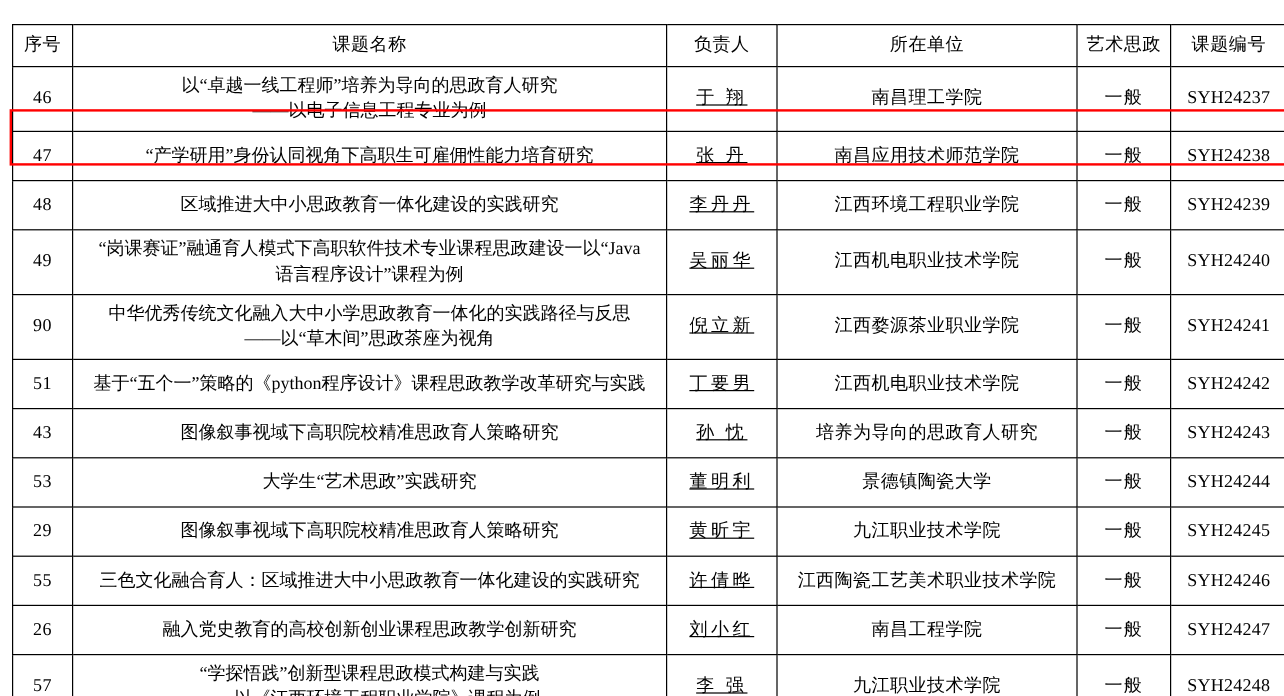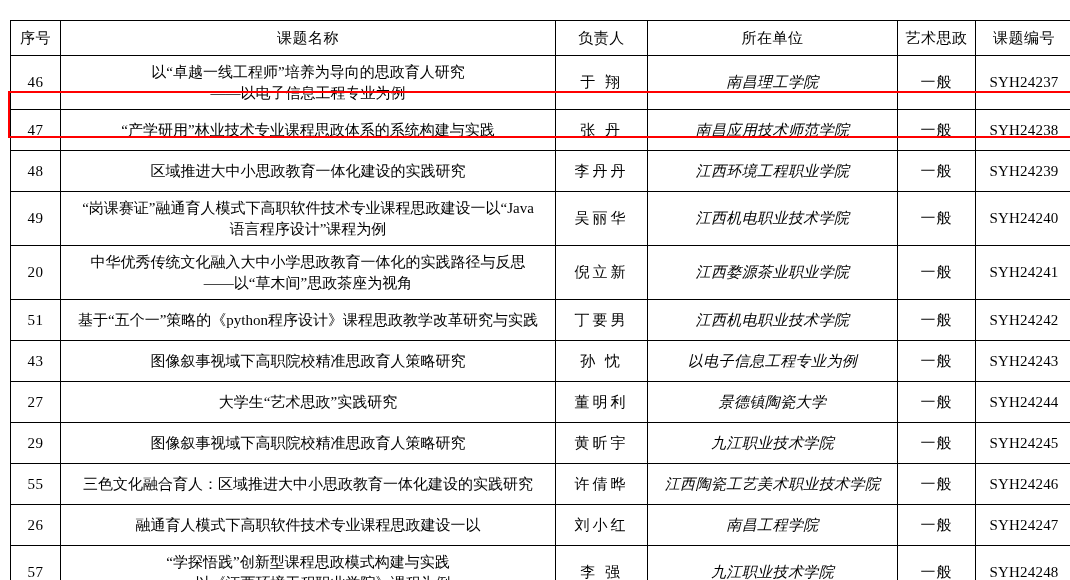--- a/index.html
+++ b/index.html
@@ -42,22 +42,22 @@
   }
   .col-seq    { width: 50px; }
   .col-title  { width: 495px; }
   .col-owner  { width: 92px; }
   .col-unit   { width: 250px; }
   .col-type   { width: 78px; }
   .col-code   { width: 97px; }
 
   td.c-seq   { font-size: 15px; letter-spacing: 0.5px; }
   td.c-title { text-align: center; padding-left: 8px; padding-right: 8px; }
-  td.c-owner { letter-spacing: 3px; padding-left: 6px; }
-  td.c-unit  { letter-spacing: 0.4px; font-style: italic; }
+  td.c-owner { letter-spacing: 3px; padding-left: 6px; text-decoration: underline; }
+  td.c-unit  { letter-spacing: 0.4px; }
   td.c-type  { letter-spacing: 1px; }
   td.c-code  { font-family: "Liberation Serif", serif; letter-spacing: 0.2px; }
 
   tr.row { height: 41px; }
   tr.row.two-line { height: 54px; }
 
   .line2 {
     display: block;
   }
 
@@ -101,21 +101,21 @@
           <span class="line2">——以电子信息工程专业为例</span>
         </td>
         <td class="c-owner">于 翔</td>
         <td class="c-unit">南昌理工学院</td>
         <td class="c-type">一般</td>
         <td class="c-code">SYH24237</td>
       </tr>
 
       <tr class="row" id="row-47">
         <td class="c-seq">47</td>
-        <td class="c-title">“产学研用”林业技术专业课程思政体系的系统构建与实践</td>
+        <td class="c-title">“产学研用”身份认同视角下高职生可雇佣性能力培育研究</td>
         <td class="c-owner">张 丹</td>
         <td class="c-unit">南昌应用技术师范学院</td>
         <td class="c-type">一般</td>
         <td class="c-code">SYH24238</td>
       </tr>
 
       <tr class="row">
         <td class="c-seq">48</td>
         <td class="c-title">区域推进大中小思政教育一体化建设的实践研究</td>
         <td class="c-owner">李丹丹</td>
@@ -130,21 +130,21 @@
           <span class="line2">“岗课赛证”融通育人模式下高职软件技术专业课程思政建设一以“Java</span>
           <span class="line2">语言程序设计”课程为例</span>
         </td>
         <td class="c-owner">吴丽华</td>
         <td class="c-unit">江西机电职业技术学院</td>
         <td class="c-type">一般</td>
         <td class="c-code">SYH24240</td>
       </tr>
 
       <tr class="row two-line">
-        <td class="c-seq">20</td>
+        <td class="c-seq">90</td>
         <td class="c-title">
           <span class="line2">中华优秀传统文化融入大中小学思政教育一体化的实践路径与反思</span>
           <span class="line2">——以“草木间”思政茶座为视角</span>
         </td>
         <td class="c-owner">倪立新</td>
         <td class="c-unit">江西婺源茶业职业学院</td>
         <td class="c-type">一般</td>
         <td class="c-code">SYH24241</td>
       </tr>
 
@@ -154,27 +154,27 @@
         <td class="c-owner">丁要男</td>
         <td class="c-unit">江西机电职业技术学院</td>
         <td class="c-type">一般</td>
         <td class="c-code">SYH24242</td>
       </tr>
 
       <tr class="row">
         <td class="c-seq">43</td>
         <td class="c-title">图像叙事视域下高职院校精准思政育人策略研究</td>
         <td class="c-owner">孙 忱</td>
-        <td class="c-unit">以电子信息工程专业为例</td>
+        <td class="c-unit">培养为导向的思政育人研究</td>
         <td class="c-type">一般</td>
         <td class="c-code">SYH24243</td>
       </tr>
 
       <tr class="row">
-        <td class="c-seq">27</td>
+        <td class="c-seq">53</td>
         <td class="c-title">大学生“艺术思政”实践研究</td>
         <td class="c-owner">董明利</td>
         <td class="c-unit">景德镇陶瓷大学</td>
         <td class="c-type">一般</td>
         <td class="c-code">SYH24244</td>
       </tr>
 
       <tr class="row">
         <td class="c-seq">29</td>
         <td class="c-title">图像叙事视域下高职院校精准思政育人策略研究</td>
@@ -188,21 +188,21 @@
         <td class="c-seq">55</td>
         <td class="c-title">三色文化融合育人：区域推进大中小思政教育一体化建设的实践研究</td>
         <td class="c-owner">许倩晔</td>
         <td class="c-unit">江西陶瓷工艺美术职业技术学院</td>
         <td class="c-type">一般</td>
         <td class="c-code">SYH24246</td>
       </tr>
 
       <tr class="row">
         <td class="c-seq">26</td>
-        <td class="c-title">融通育人模式下高职软件技术专业课程思政建设一以</td>
+        <td class="c-title">融入党史教育的高校创新创业课程思政教学创新研究</td>
         <td class="c-owner">刘小红</td>
         <td class="c-unit">南昌工程学院</td>
         <td class="c-type">一般</td>
         <td class="c-code">SYH24247</td>
       </tr>
 
       <tr class="row two-line">
         <td class="c-seq">57</td>
         <td class="c-title">
           <span class="line2">“学探悟践”创新型课程思政模式构建与实践</span>

